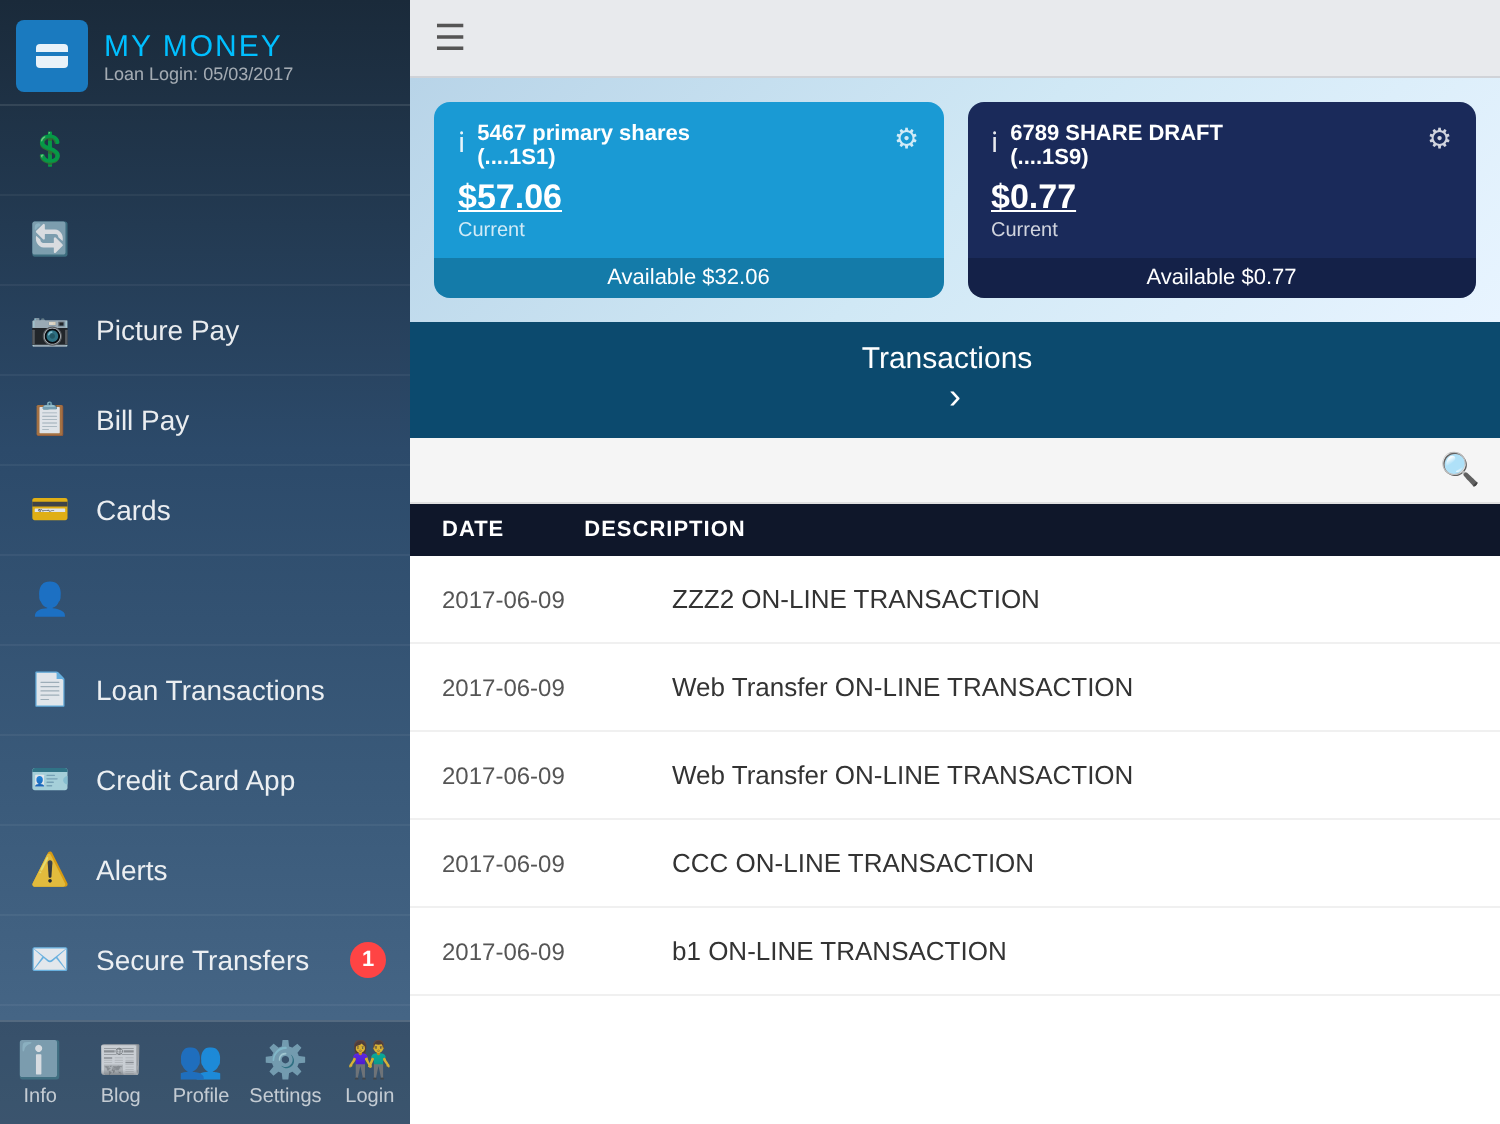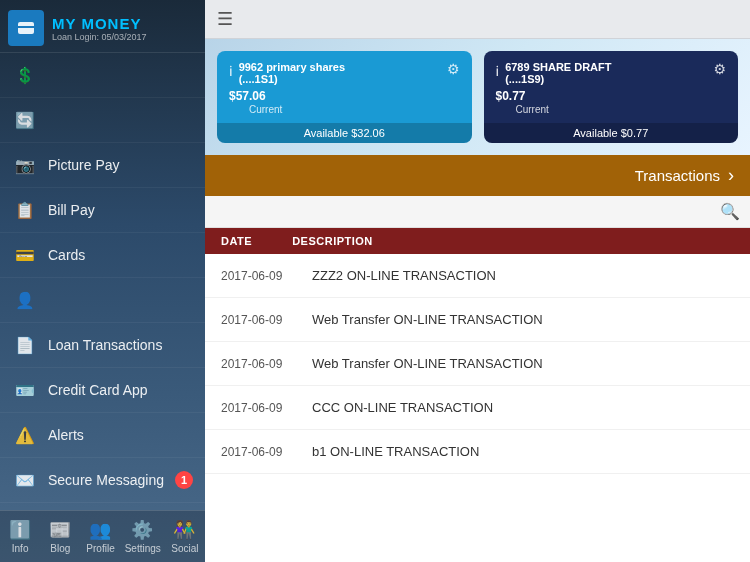--- a/index.html
+++ b/index.html
@@ -28,21 +28,21 @@
       display: flex; align-items: center; justify-content: center;
       color: white; font-size: 18px; font-weight: bold;
       flex-shrink: 0;
     }
     .sidebar-title-block {
       margin-left: 8px;
     }
     .sidebar-title {
       color: #00bfff;
       font-size: 15px;
-      font-weight: 700;
+      font-weight: 400;
       letter-spacing: 1px;
     }
     .sidebar-subtitle {
       color: rgba(255,255,255,0.6);
       font-size: 9px;
     }
 
     .sidebar-nav {
       flex: 1;
       overflow-y: auto;
@@ -163,48 +163,49 @@
       font-weight: 600;
       flex: 1;
     }
     .card-gear {
       color: rgba(255,255,255,0.8);
       font-size: 14px;
       cursor: pointer;
     }
     .card-amount {
       color: white;
-      font-size: 12px;
+      font-size: 17px;
       font-weight: 700;
       margin-top: 4px;
+      text-decoration: underline;
     }
     .card-status {
       color: rgba(255,255,255,0.8);
       font-size: 10px;
       margin-top: 1px;
-      margin-left: 20px;
     }
     .card-available {
       background: rgba(0,0,0,0.2);
       color: white;
       font-size: 11px;
       text-align: center;
       padding: 4px;
       margin-top: 8px;
       margin-left: -12px;
       margin-right: -12px;
     }
 
     
     #transactions-bar {
-      background: #a16207;
+      background: #0c4a6e;
       display: flex;
       align-items: center;
       justify-content: flex-end;
       padding: 10px 16px;
+      flex-direction: column;
     }
     .transactions-label {
       color: white;
       font-size: 15px;
       font-weight: 500;
       margin-right: 8px;
     }
     .transactions-chevron {
       color: white;
       font-size: 18px;
@@ -215,21 +216,21 @@
       background: #f5f5f5;
       padding: 6px 10px;
       display: flex;
       justify-content: flex-end;
       border-bottom: 1px solid #e0e0e0;
     }
     .search-icon-sm { font-size: 16px; color: #888; }
 
     
     #table-header {
-      background: #7f1d1d;
+      background: #0f172a;
       display: flex;
       padding: 7px 16px;
       gap: 40px;
     }
     .th {
       color: white;
       font-size: 11px;
       font-weight: 600;
       letter-spacing: 0.5px;
     }
@@ -241,21 +242,21 @@
       background: white;
     }
     #transaction-list::-webkit-scrollbar { width: 4px; }
     #transaction-list::-webkit-scrollbar-thumb { background: #ccc; }
 
     .tx-row {
       display: flex;
       align-items: center;
       padding: 14px 16px;
       border-bottom: 1px solid #f0f0f0;
-      gap: 16px;
+      gap: 40px;
     }
     .tx-date {
       color: #555;
       font-size: 12px;
       width: 75px;
       flex-shrink: 0;
     }
     .tx-desc {
       color: #333;
       font-size: 13px;
@@ -321,21 +322,21 @@
       <span class="nav-label">Credit Card App</span>
 
     </div>
       <div class="nav-item">
       <span class="nav-icon">⚠️</span>
       <span class="nav-label">Alerts</span>
 
     </div>
       <div class="nav-item">
       <span class="nav-icon">✉️</span>
-      <span class="nav-label">Secure Messaging</span>
+      <span class="nav-label">Secure Transfers</span>
       <span class="nav-badge">1</span>
     </div>
       <div class="nav-item">
       
       
       
     </div>
     </div>
 
   <div class="sidebar-bottom">
@@ -351,38 +352,38 @@
       <div class="bottom-item">
       <span class="bottom-icon">👥</span>
       <span class="bottom-label">Profile</span>
     </div>
       <div class="bottom-item">
       <span class="bottom-icon">⚙️</span>
       <span class="bottom-label">Settings</span>
     </div>
       <div class="bottom-item">
       <span class="bottom-icon">👫</span>
-      <span class="bottom-label">Social</span>
+      <span class="bottom-label">Login</span>
     </div>
     </div>
 </div>
 
 <div id="main">
 
   <div id="topbar">
     <span class="hamburger">☰</span>
   </div>
 
   <div id="cards-area">
 
     <div class="account-card primary">
       <div class="card-top">
         <span class="card-info-icon">ℹ</span>
         <div style="flex:1">
-          <div class="card-title">9962 primary shares</div>
+          <div class="card-title">5467 primary shares</div>
           <div class="card-title">(....1S1)</div>
         </div>
         <span class="card-gear">⚙</span>
       </div>
       <div class="card-amount">$57.06</div>
       <div class="card-status">Current</div>
       <div class="card-available">Available $32.06</div>
     </div>
 
     <div class="account-card draft">

